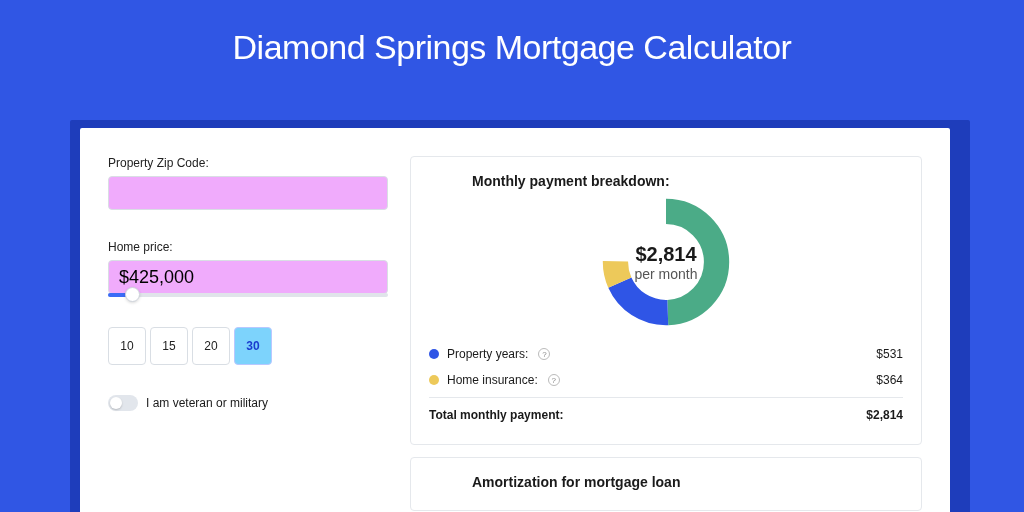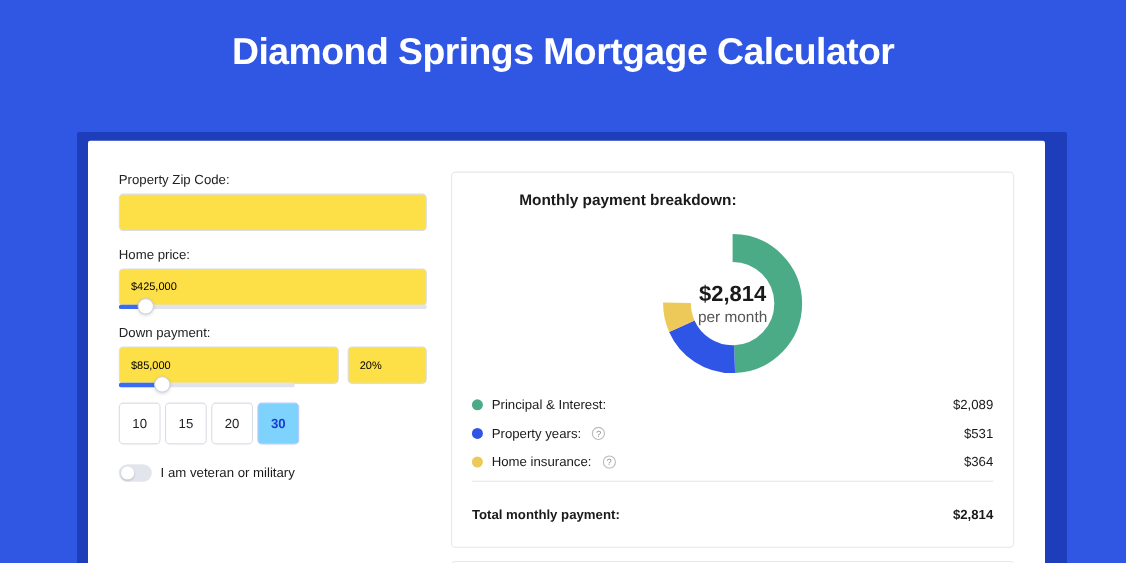--- a/index.html
+++ b/index.html
@@ -5,21 +5,21 @@
   * { box-sizing: border-box; margin: 0; padding: 0; }
   body {
     width: 1024px; height: 512px; overflow: hidden;
     background: #3056e4;
     font-family: -apple-system, BlinkMacSystemFont, "Segoe UI", Arial, sans-serif;
     color: #1a1a1a;
   }
   .title {
     text-align: center;
     color: #fff;
-    font-weight: 700;
+    font-weight: 400;
     font-size: 34px;
     padding: 28px 0 18px;
     letter-spacing: -0.5px;
   }
   .shadow {
     position: absolute;
     top: 120px; left: 70px;
     width: 900px; height: 410px;
     background: #1e3dbb;
     border-radius: 2px;
@@ -33,56 +33,56 @@
     padding: 28px 28px 0 28px;
     display: flex;
     gap: 22px;
   }
   .col-left { width: 280px; flex: 0 0 280px; }
   .col-right { flex: 1; }
   .lbl { font-size: 12px; color: #222; margin-bottom: 6px; }
   .inp {
     width: 100%; height: 34px;
     border: 1px solid #d9dee4; border-radius: 4px;
-    font-size: 10px; padding: 0 10px;
-    background: #fde047;
+    font-size: 18px; padding: 0 10px;
+    background: #f0abfc;
   }
   .slider {
     width: 100%; height: 4px; background: #e0e4ea;
     border-radius: 2px; position: relative; margin-top: -1px;
   }
   .sfill { position:absolute; left:0; top:0; height:4px; background:#3b6bf6; border-radius:2px; }
   .sthumb {
     position:absolute; top:-6px; width:15px; height:15px;
     background:#fff; border:1px solid #cfd4dc; border-radius:50%;
     box-shadow:0 1px 3px rgba(0,0,0,.15);
   }
   .row2 { display:flex; gap:8px; }
   .row2 .inp:first-child { flex:1; }
   .row2 .inp:last-child { width:72px; flex:0 0 72px; }
-  .grp { margin-bottom: 14px; }
+  .grp { margin-bottom: 30px; }
   .periods { display:flex; gap:0; }
   .pbtn {
     width:38px; height:38px; border:1px solid #d9dee4;
     background:#fff; font-size:12px; color:#222;
     display:flex; align-items:center; justify-content:center;
     border-radius:4px; margin-right:4px; cursor:pointer;
   }
   .pbtn.active { background:#7dd3fc; border-color:#b8c8ff; color:#1a3dcf; font-weight:600;text-align:center; }
   .toggle-row { display:flex; align-items:center; gap:8px; margin-top:18px; font-size:12px; }
   .tog {
     width:30px; height:16px; background:#e2e6ec; border-radius:10px;
     position:relative;
   }
   .tog::after {
     content:""; position:absolute; left:2px; top:2px;
     width:12px; height:12px; background:#fff; border-radius:50%;
     box-shadow:0 1px 2px rgba(0,0,0,.2);
   }
-  .rhead { font-size:14px; font-weight:700; margin-bottom:18px;padding-left:43px; }
+  .rhead { font-size:14px; font-weight:700; margin-bottom:4px;padding-left:43px; }
   .card {
     border:1px solid #e5e8ec; border-radius:4px; padding:16px 18px;
     margin-bottom:12px;
   }
   .chart-wrap { display:flex; justify-content:center; padding:4px 0 14px; }
   .donut { position:relative; width:130px; height:130px; }
   .donut .center {
     position:absolute; inset:0; display:flex; flex-direction:column;
     align-items:center; justify-content:center;
   }
@@ -92,21 +92,21 @@
     display:flex; align-items:center; justify-content:space-between;
     font-size:12px; padding:6px 0;
   }
   .legend-row .l { display:flex; align-items:center; gap:8px; }
   .dot { width:10px; height:10px; border-radius:50%; }
   .q {
     width:12px;height:12px;border:1px solid #bbb;border-radius:50%;
     display:inline-flex;align-items:center;justify-content:center;
     font-size:8px;color:#888;margin-left:2px;
   }
-  .tot { font-weight:700; border-top:1px solid #e5e8ec; margin-top:4px; padding-top:23px;text-align:right; }
+  .tot { font-weight:700; border-top:1px solid #e5e8ec; margin-top:4px; padding-top:10px;text-align:right; }
 </style>
 </head>
 <body>
 
 <div class="title">Diamond Springs Mortgage Calculator</div>
 <div class="shadow"></div>
 
 <div class="panel">
 
   <div class="col-left">
@@ -118,31 +118,20 @@
 
     <div class="grp">
       <div class="lbl">Home price:</div>
       <input class="inp" value="$425,000" style="">
       <div class="slider">
         <div class="sfill" style="width:8%"></div>
         <div class="sthumb" style="left:6%"></div>
       </div>
     </div>
 
-    <div class="grp">
-      <div class="lbl">Down payment:</div>
-      <div class="row2">
-        <input class="inp" value="$85,000" style="">
-        <input class="inp" value="20%" style="">
-      </div>
-      <div class="slider" style="width:160px">
-        <div class="sfill" style="width:22%"></div>
-        <div class="sthumb" style="left:20%"></div>
-      </div>
-    </div>
 
 
     <div class="grp">
       <div class="periods">
         <div class="pbtn">10</div>
         <div class="pbtn">15</div>
         <div class="pbtn">20</div>
         <div class="pbtn active">30</div>
       </div>
     </div>
@@ -166,27 +155,20 @@
             <circle cx="18" cy="18" r="14" fill="none" stroke="#2f55e6" stroke-width="7" stroke-dasharray="16.6 88" stroke-dashoffset="-43.4" transform="rotate(-90 18 18)"></circle>
             <circle cx="18" cy="18" r="14" fill="none" stroke="#edc95a" stroke-width="7" stroke-dasharray="6.1 88" stroke-dashoffset="-60" transform="rotate(-90 18 18)"></circle>
           </svg>
           <div class="center">
             <div class="big">$2,814</div>
             <div class="sm">per month</div>
           </div>
         </div>
       </div>
 
-      <div class="legend-row">
-        <div class="l">
-          <span class="dot" style="background:#4bab87"></span>
-          <span>Principal &amp; Interest:</span>
-        </div>
-        <span>$2,089</span>
-      </div>
 
       <div class="legend-row">
         <div class="l">
           <span class="dot" style="background:#2f55e6"></span>
           <span>Property years:</span>
           <span class="q">?</span>
         </div>
         <span>$531</span>
       </div>
 

